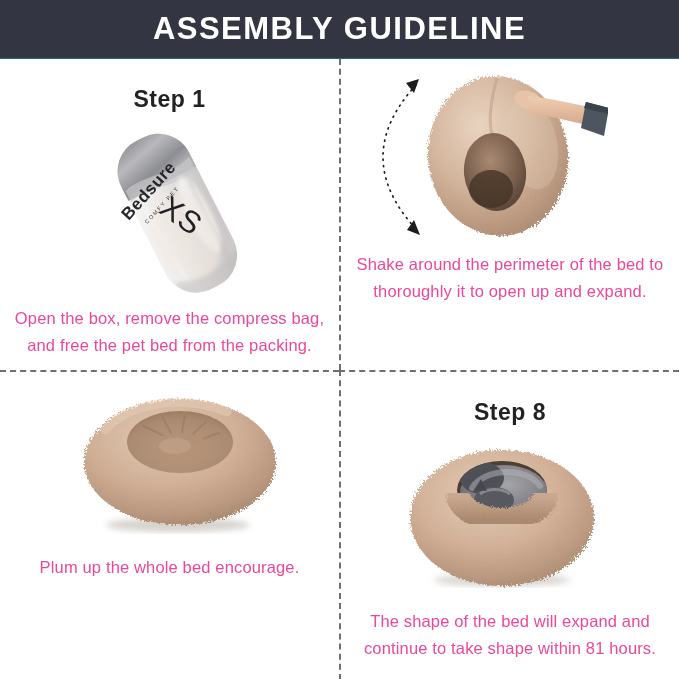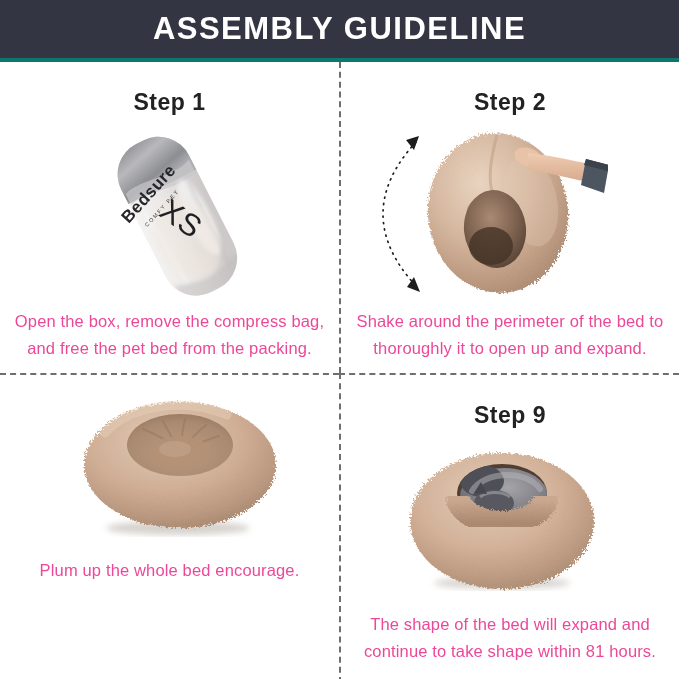--- a/index.html
+++ b/index.html
@@ -7,21 +7,21 @@
     width:679px;height:679px;overflow:hidden;
     font-family:"Liberation Sans","DejaVu Sans",sans-serif;
     -webkit-font-smoothing:antialiased;
   }
   .poster{width:679px;height:679px;background:#fff;display:flex;flex-direction:column;}
 
   
   .header{
     height:58px;flex:0 0 58px;background:#343542;
     display:flex;align-items:center;justify-content:center;
-    border-bottom:4px solid #0f766e;
+    border-bottom:1px solid #0f766e;
   }
   .header h1{
     margin:0;color:#ffffff;font-size:31px;font-weight:700;
     letter-spacing:1.5px;
   }
 
   
   .grid{
     flex:1 1 auto;display:grid;
     grid-template-columns:339px 340px;
@@ -109,21 +109,20 @@
           </g>
         </svg>
         <div class="bag-text bag-brand">Bedsure</div>
         <div class="bag-text bag-tagline">COMFY PET</div>
         <div class="bag-text bag-size">XS</div>
       </div>
       <div class="caption">Open the box, remove the compress bag, and free the pet bed from the packing.</div>
     </div>
 
     <div class="cell row1 col2">
-      <div class="step-title">Step 2</div>
       <div class="figure">
         <svg width="230" height="170" viewBox="0 0 230 170" style="left:37px;top:13px;">
           <defs>
             <radialGradient id="bedG2" cx="0.4" cy="0.3" r="0.8">
               <stop offset="0" stop-color="#e9d4c0"></stop>
               <stop offset="0.45" stop-color="#d5b79f"></stop>
               <stop offset="0.72" stop-color="#c09e85"></stop>
               <stop offset="1" stop-color="#a5846c"></stop>
             </radialGradient>
             <radialGradient id="holeG2" cx="0.45" cy="0.35" r="0.75">
@@ -204,21 +203,21 @@
             <path d="M112,59 C124,52 134,48 144,45"></path>
           </g>
           <ellipse cx="105" cy="61" rx="30" ry="16" fill="#b29177" opacity="0.9"></ellipse>
           <ellipse cx="100" cy="58" rx="16" ry="8" fill="#bfa087" opacity="0.8"></ellipse>
         </svg>
       </div>
       <div class="caption">Plum up the whole bed encourage.</div>
     </div>
 
     <div class="cell row2 col2">
-      <div class="step-title">Step 9</div>
+      <div class="step-title">Step 8</div>
       <div class="figure">
         <svg width="200" height="155" viewBox="0 0 200 155" style="left:61px;top:12px;">
           <defs>
             <radialGradient id="bedG4" cx="0.42" cy="0.32" r="0.8">
               <stop offset="0" stop-color="#e3ccb8"></stop>
               <stop offset="0.48" stop-color="#d2b198"></stop>
               <stop offset="0.75" stop-color="#bb9a81"></stop>
               <stop offset="1" stop-color="#a08169"></stop>
             </radialGradient>
             <radialGradient id="catG4" cx="0.55" cy="0.35" r="0.75">

